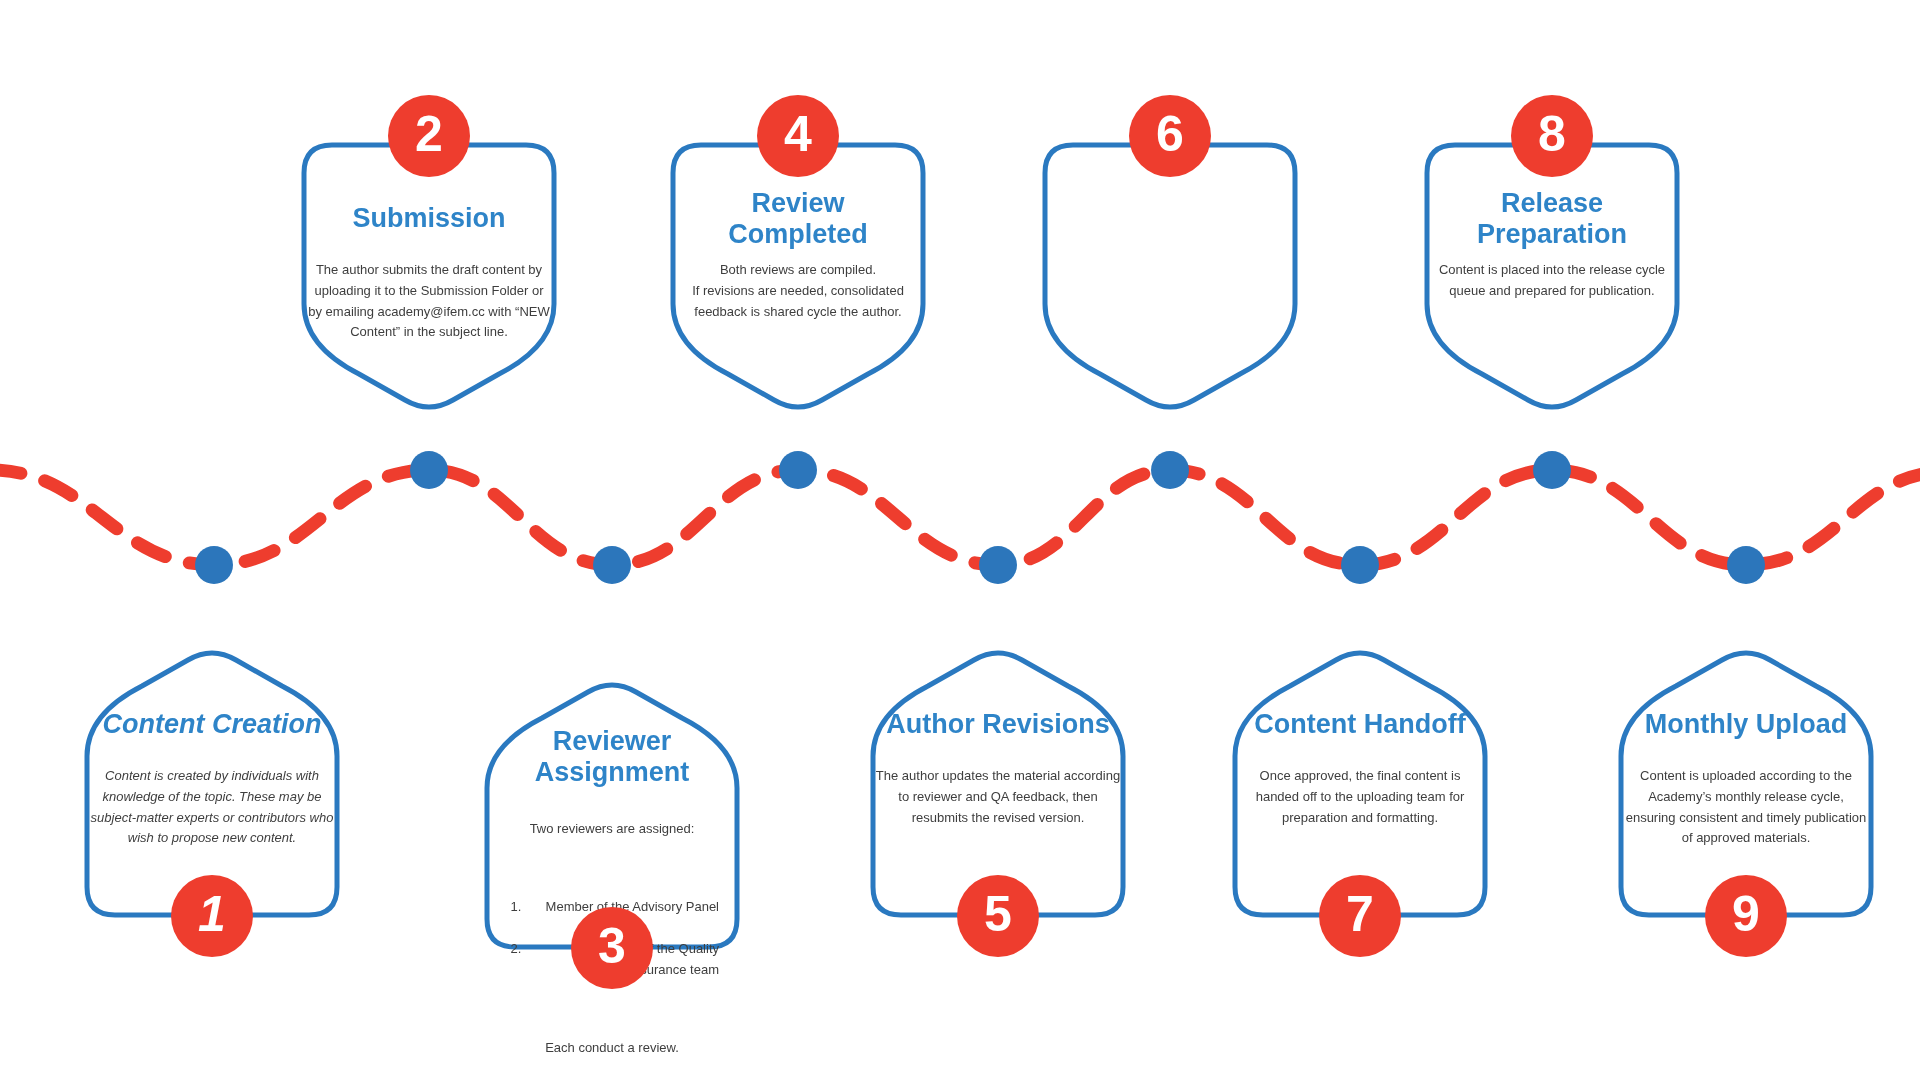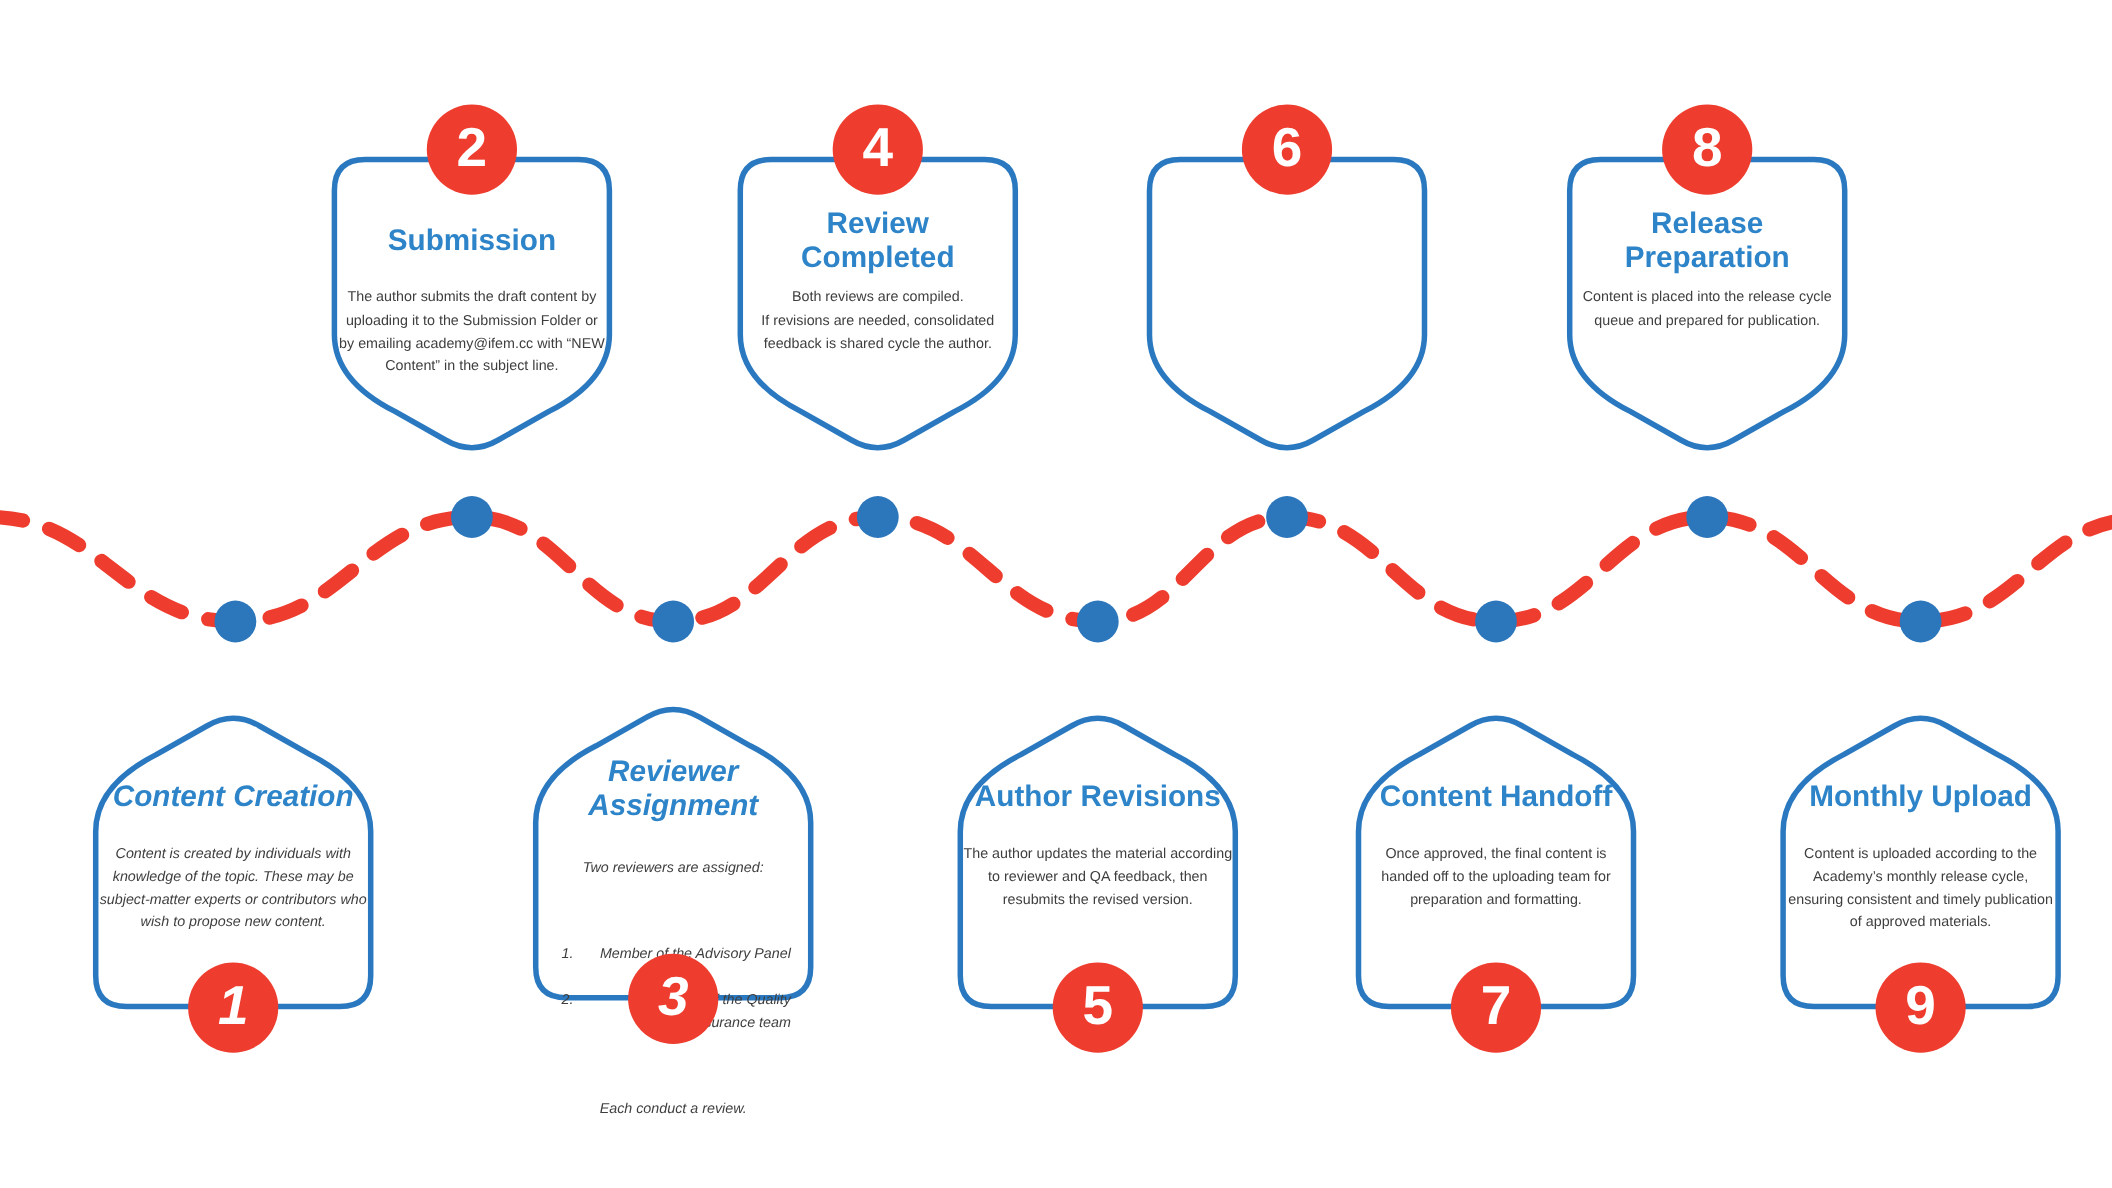--- a/index.html
+++ b/index.html
@@ -121,21 +121,21 @@
     </svg>
     <div class="content">
       <div class="title">Submission</div>
       <div class="body">The author submits the draft content by uploading it to the Submission Folder or by emailing academy@ifem.cc with “NEW Content” in the subject line.</div>
     </div>
     <div class="badge">
       <span class="badge-number">2</span>
     </div>
   </div>
 
-  <div class="card bottom" style="left:484px; top:634px;font-style:italic;">
+  <div class="card bottom" style="left:484px; top:674px;">
     <svg class="shape" viewBox="0 0 256 276">
       <path class="card-shape-path" d="M 104 18 Q 128 4 152 18 L 198 44 Q 253 72 253 114 V 245 Q 253 273 225 273 H 31 Q 3 273 3 245 V 114 Q 3 72 58 44 Z"></path>
     </svg>
     <div class="content">
       <div class="title">Reviewer
 Assignment</div>
       <div class="body">
         <div>Two reviewers are assigned:</div>
         <ol>
           <li>Member of the Advisory Panel</li>

